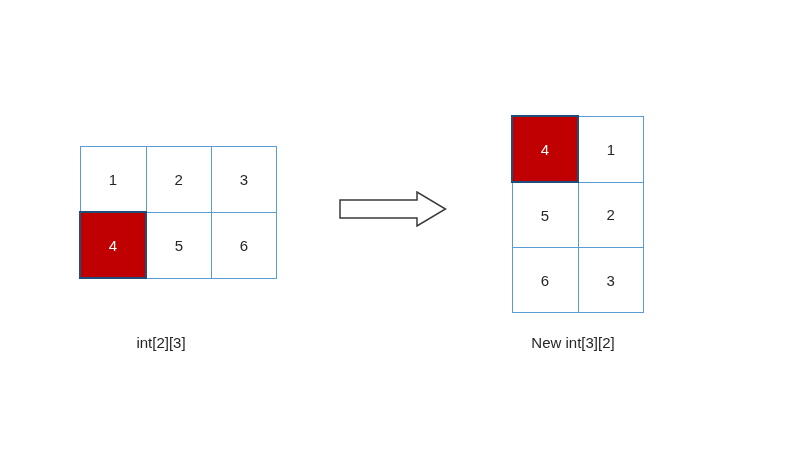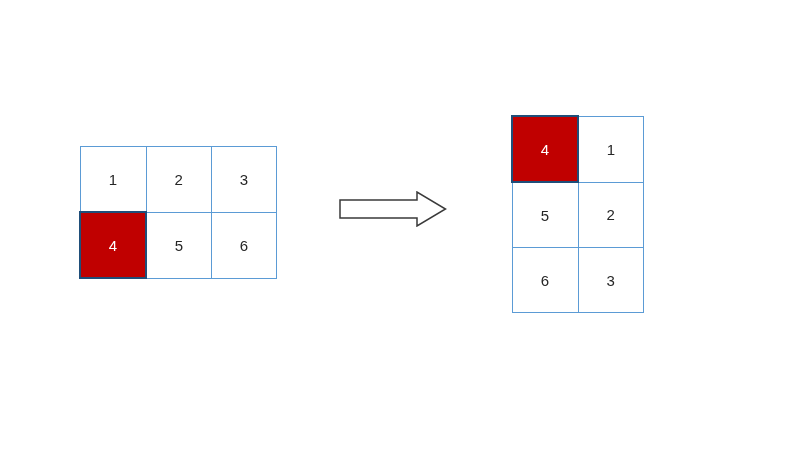--- a/index.html
+++ b/index.html
@@ -99,14 +99,16 @@
       <td>5</td>
       <td>2</td>
     </tr>
     <tr>
       <td>6</td>
       <td>3</td>
     </tr>
   </tbody>
     </table>
 
+  <div class="label label-source">int[2][3]</div>
+  <div class="label label-result">New int[3][2]</div>
 
 </div>
 
 </body></html>

